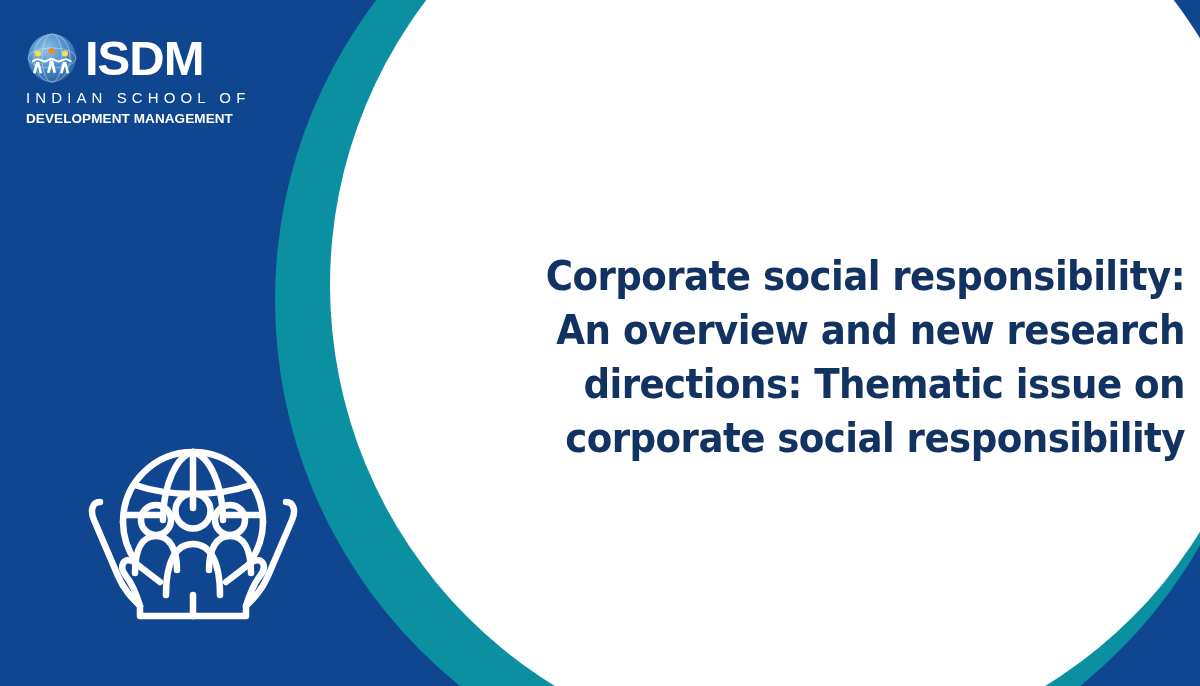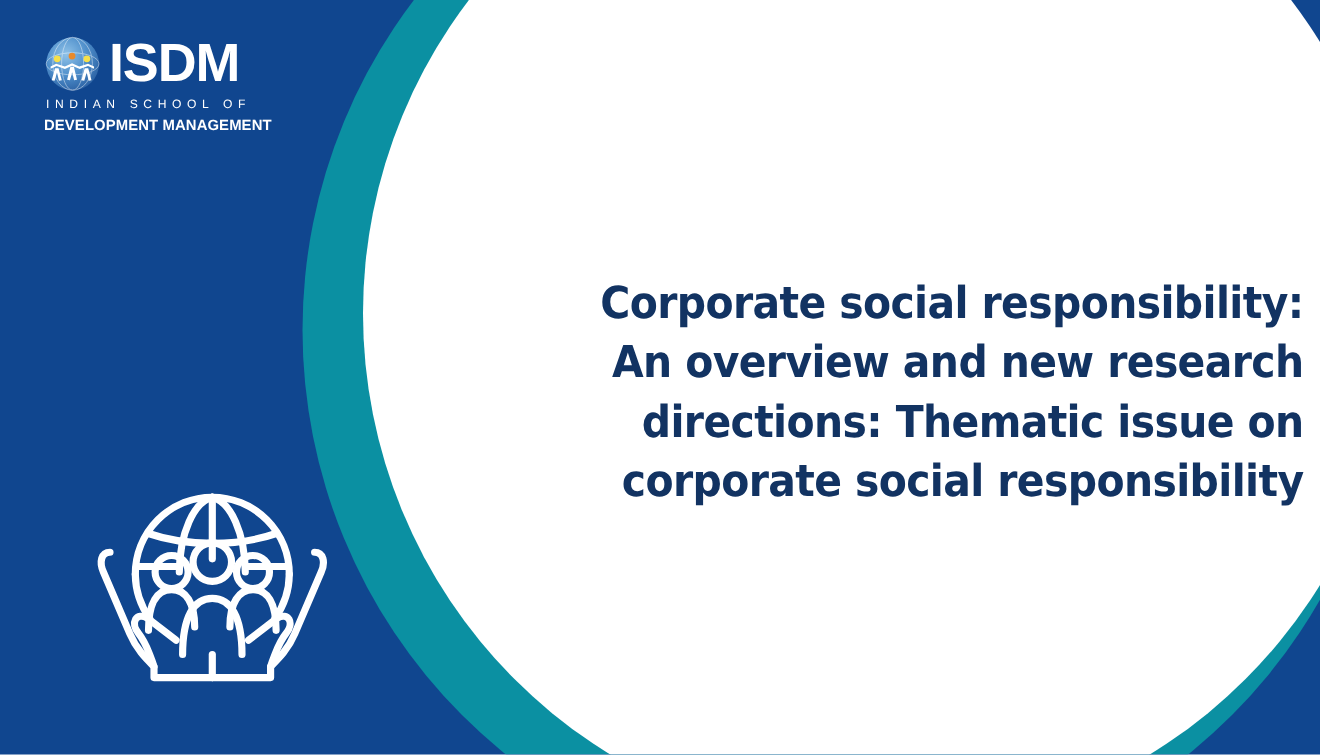--- a/index.html
+++ b/index.html
@@ -25,21 +25,21 @@
     position: absolute;
     inset: 0;
     width: 1200px;
     height: 686px;
     display: block;
   }
 
   
   .logo {
     position: absolute;
-    left: 40px;
+    left: 26px;
     top: 30px;
     width: 190px;
     height: 85px;
     z-index: 5;
   }
   .logo-row {
     display: flex;
     align-items: center;
     gap: 7px;
     height: 56px;
@@ -52,21 +52,21 @@
   .logo-word {
     font-family: "Liberation Sans", "DejaVu Sans", sans-serif;
     font-weight: bold;
     font-size: 49px;
     line-height: 49px;
     letter-spacing: -1px;
     color: #ffffff;
     white-space: nowrap;
   }
   .logo-sub1 {
-    font-size: 11px;
+    font-size: 15px;
     letter-spacing: 5.1px;
     color: #ffffff;
     font-weight: normal;
     margin-top: 3px;
     text-align: center;
     width: 190px;
     white-space: nowrap;
   }
   .logo-sub2 {
     font-size: 13.5px;

